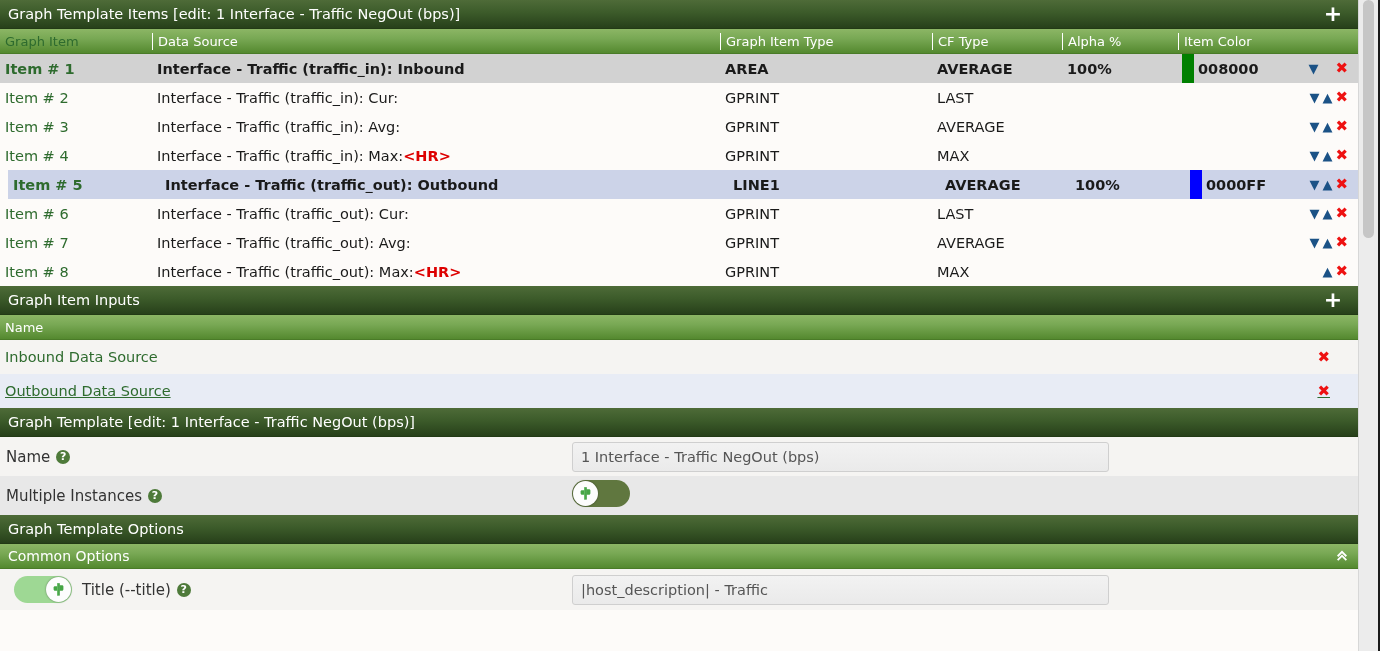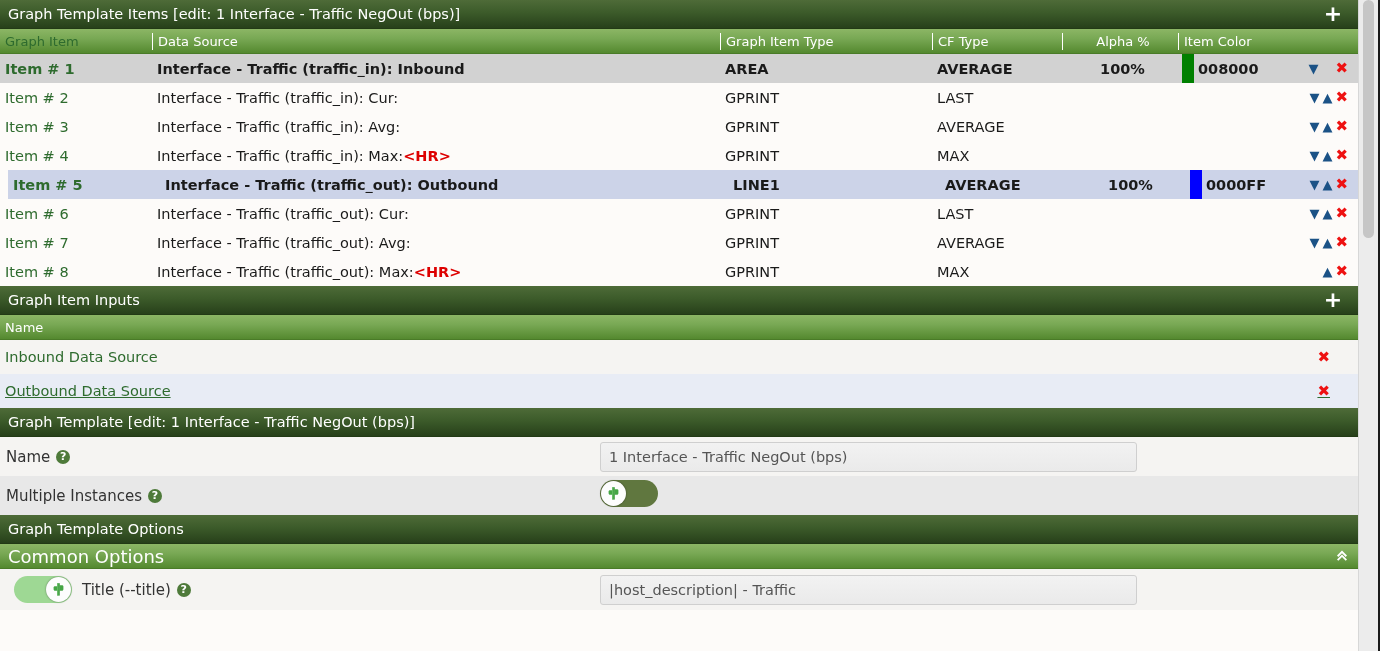--- a/index.html
+++ b/index.html
@@ -79,21 +79,21 @@
     background: #fdfbf9;
   }
   .row.sel-gray { background: #d2d2d2; }
   .row.sel-blue { background: #ccd3e8; margin-left: 8px; }
   .row.bold { font-weight: bold; }
   .cell { padding-left: 5px; overflow: hidden; white-space: nowrap; }
   .c-item  { width: 152px; color: #2e6b2e; }
   .c-ds    { width: 568px; }
   .c-git   { width: 212px; }
   .c-cf    { width: 130px; }
-  .c-alpha { width: 116px; text-align: center; }
+  .c-alpha { width: 116px; }
   .c-color { width: 120px; display: flex; align-items: center; height: 29px; padding-left: 4px; }
   .swatch { width: 12px; height: 29px; display: inline-block; flex: 0 0 12px; }
   .c-color .hex { padding-left: 4px; }
   .c-acts { flex: 1; display: flex; align-items: center; justify-content: flex-end; padding-right: 10px; gap: 3px; }
   .hr-tag { color: #dd0000; font-weight: bold; }
 
   .arr { font-size: 13px; line-height: 1; color: #1b5286; cursor: pointer; user-select: none; }
   .arr.down { font-size: 13px; }
   .xmark { color: #ee1111; font-weight: bold; font-size: 15px; line-height: 1; cursor: pointer; user-select: none; }
   .spacer { width: 11px; display: inline-block; }
@@ -135,21 +135,21 @@
   .field-row.altrow { background: #e8e8e8; }
   .field-label { display: flex; align-items: center; gap: 6px; }
   .help-icon {
     width: 14px; height: 14px; border-radius: 50%;
     background: #4e7a3a; color: #fff;
     font-size: 11px; font-weight: bold;
     display: inline-flex; align-items: center; justify-content: center;
     cursor: pointer;
     line-height: 1;
   }
-  .field-input-wrap { position: absolute; left: 600px; }
+  .field-input-wrap { position: absolute; left: 572px; }
   .text-input {
     width: 537px; height: 30px;
     background: linear-gradient(to bottom, #f2f2f2 0%, #eaeaea 100%);
     border: 1px solid #cfcfcf;
     border-radius: 3px;
     font-size: 14.5px;
     color: #555;
     padding: 0 8px;
     font-family: "DejaVu Sans", "Liberation Sans", sans-serif;
     display: flex; align-items: center;
@@ -177,21 +177,21 @@
   }
   .toggle.off .knob { left: 1px; }
   .toggle.on  .knob { right: 1px; }
   .knob svg { display: block; }
 
   
   .sub-bar {
     height: 25px;
     background: linear-gradient(to bottom, #8cb665 0%, #78a854 40%, #54892f 100%);
     color: #ffffff;
-    font-size: 18px;
+    font-size: 14px;
     display: flex;
     align-items: center;
     padding: 0 8px;
     border-bottom: 1px solid #4a7b28;
   }
   .sub-bar .sub-title { flex: 1; }
   .collapse-icon { color: #fff; font-size: 15px; line-height: 1; cursor: pointer; user-select: none; letter-spacing: -1px; }
 
   
   .opt-row {

